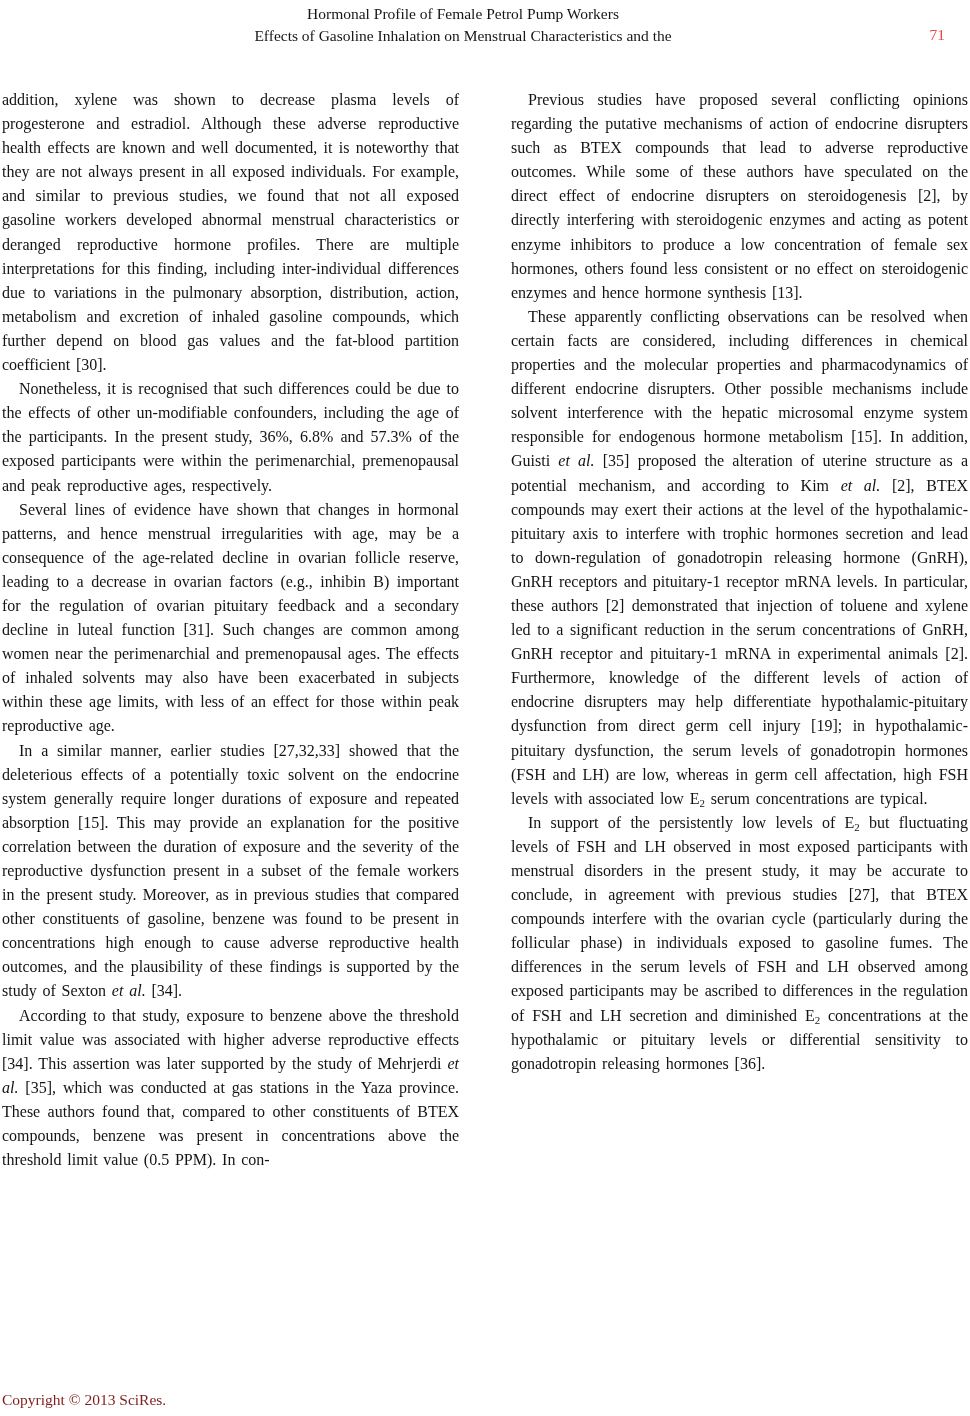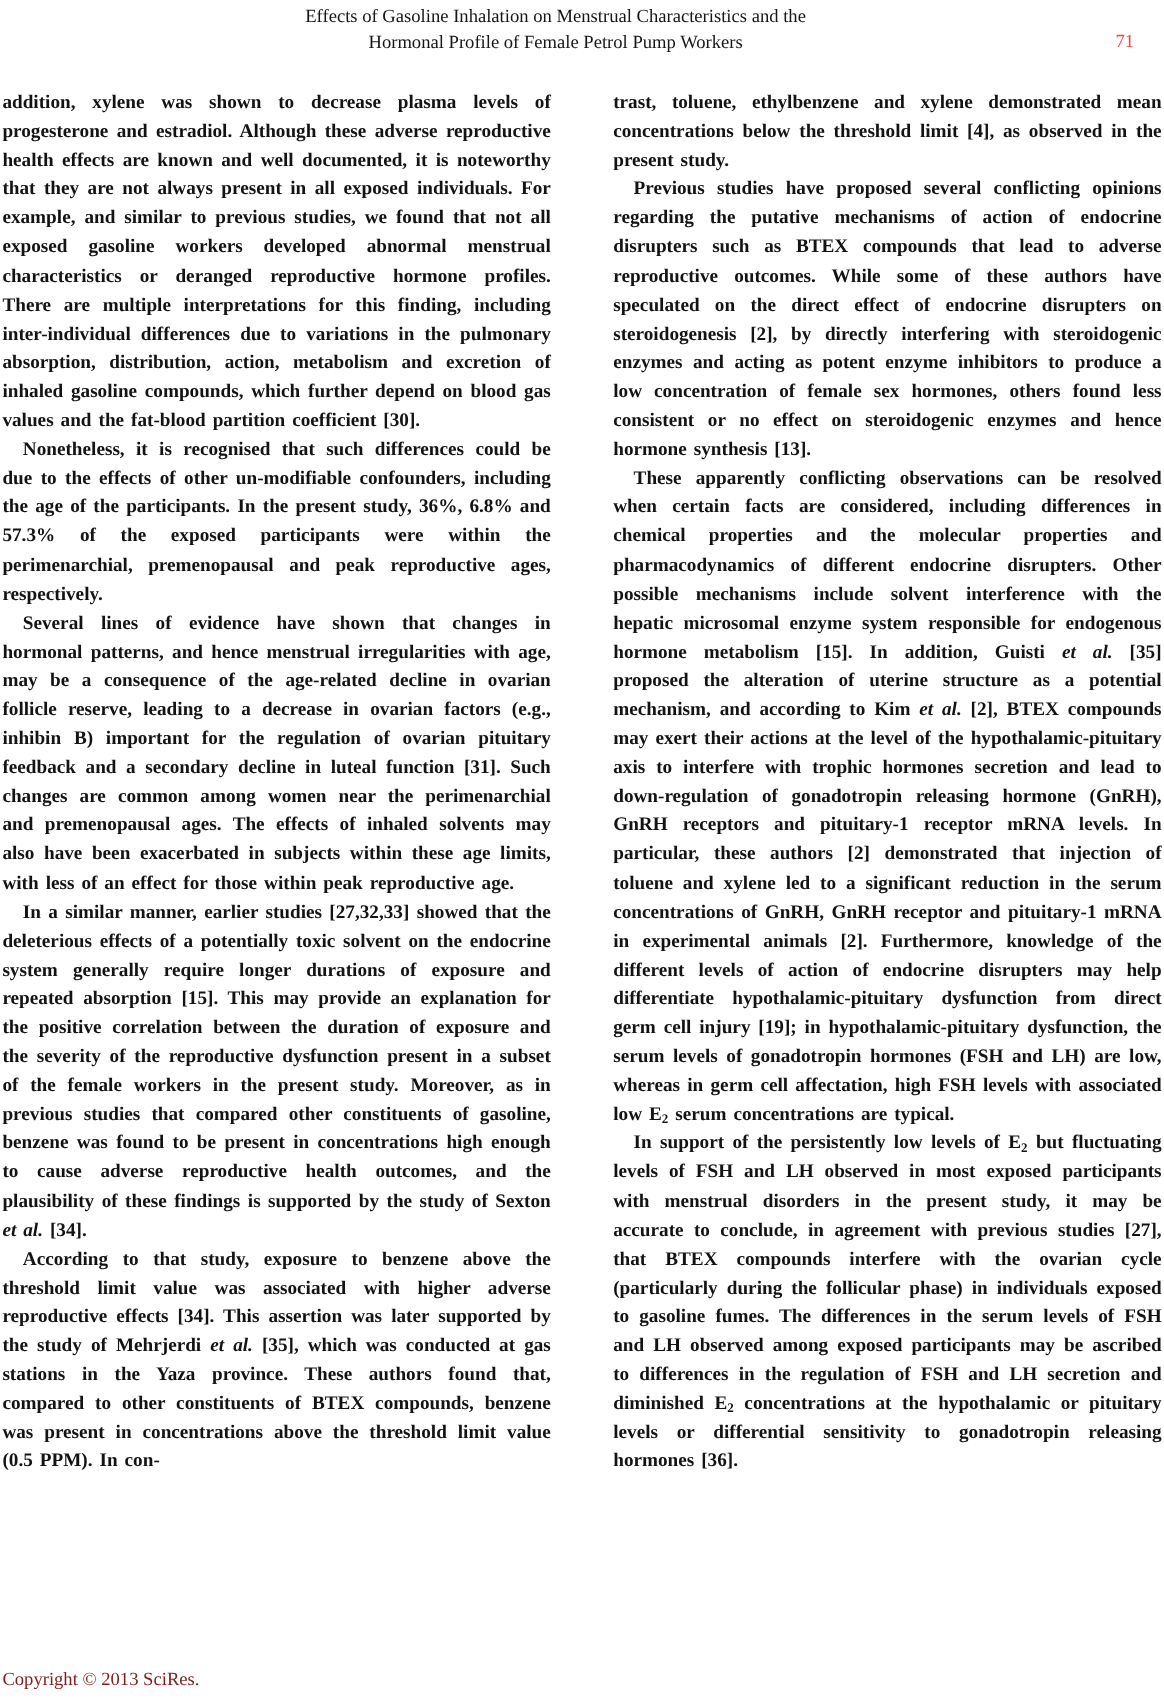--- a/index.html
+++ b/index.html
@@ -28,25 +28,24 @@
   .page-number {
     position: absolute;
     top: 3px; right: 25px;
     font-size: 15.5px;
     line-height: 21.5px;
     color: #ef4444;
     margin-top: 21px;
   }
   .body-columns {
     position: absolute;
-    top: 74px; left: 2px;
+    top: 88px; left: 2px;
     width: 966px;
     display: flex;
     gap: 52px;
-    font-weight: bold;
   }
   .column {
     width: 465px;
     text-align: justify;
     font-size: 16px;
     line-height: 24.1px;
     word-spacing: 1.8px;
     color: #131313;
   }
   .column p { margin: 0; padding: 0; }
@@ -66,36 +65,35 @@
     color: #111111;
     margin-top: 24px;
   }
 </style>
 </head>
 <body>
 
 <div class="page">
 
   <div class="running-head">
+    <span>Hormonal Profile of Female Petrol Pump Workers</span>
     <span>Effects of Gasoline Inhalation on Menstrual Characteristics and the</span>
-    <span>Hormonal Profile of Female Petrol Pump Workers</span>
   </div>
 
   <div class="page-number">71</div>
 
   <div class="body-columns">
     <div class="column" id="col-left">
         <p><span>addition, xylene was shown to decrease plasma levels of progesterone and estradiol. Although these adverse reproductive health effects are known and well documented, it is noteworthy that they are not always present in all exposed individuals. For example, and similar to previous studies, we found that not all exposed gasoline workers developed abnormal menstrual characteristics or deranged reproductive hormone profiles. There are multiple interpretations for this finding, including inter-individual differences due to variations in the pulmonary absorption, distribution, action, metabolism and excretion of inhaled gasoline compounds, which further depend on blood gas values and the fat-blood partition coefficient [30].</span></p>
         <p class="indent"><span>Nonetheless, it is recognised that such differences could be due to the effects of other un-modifiable confounders, including the age of the participants. In the present study, 36%, 6.8% and 57.3% of the exposed participants were within the perimenarchial, premenopausal and peak reproductive ages, respectively.</span></p>
         <p class="indent"><span>Several lines of evidence have shown that changes in hormonal patterns, and hence menstrual irregularities with age, may be a consequence of the age-related decline in ovarian follicle reserve, leading to a decrease in ovarian factors (e.g., inhibin B) important for the regulation of ovarian pituitary feedback and a secondary decline in luteal function [31]. Such changes are common among women near the perimenarchial and premenopausal ages. The effects of inhaled solvents may also have been exacerbated in subjects within these age limits, with less of an effect for those within peak reproductive age.</span></p>
         <p class="indent"><span>In a similar manner, earlier studies [27,32,33] showed that the deleterious effects of a potentially toxic solvent on the endocrine system generally require longer durations of exposure and repeated absorption [15]. This may provide an explanation for the positive correlation between the duration of exposure and the severity of the reproductive dysfunction present in a subset of the female workers in the present study. Moreover, as in previous studies that compared other constituents of gasoline, benzene was found to be present in concentrations high enough to cause adverse reproductive health outcomes, and the plausibility of these findings is supported by the study of Sexton </span><em>et al.</em><span> [34].</span></p>
         <p class="indent"><span>According to that study, exposure to benzene above the threshold limit value was associated with higher adverse reproductive effects [34]. This assertion was later supported by the study of Mehrjerdi </span><em>et al.</em><span> [35], which was conducted at gas stations in the Yaza province. These authors found that, compared to other constituents of BTEX compounds, benzene was present in concentrations above the threshold limit value (0.5 PPM). In con-</span></p>
       </div>
     <div class="column" id="col-right">
-        <p><span>trast, toluene, ethylbenzene and xylene demonstrated mean concentrations below the threshold limit [4], as observed in the present study.</span></p>
         <p class="indent"><span>Previous studies have proposed several conflicting opinions regarding the putative mechanisms of action of endocrine disrupters such as BTEX compounds that lead to adverse reproductive outcomes. While some of these authors have speculated on the direct effect of endocrine disrupters on steroidogenesis [2], by directly interfering with steroidogenic enzymes and acting as potent enzyme inhibitors to produce a low concentration of female sex hormones, others found less consistent or no effect on steroidogenic enzymes and hence hormone synthesis [13].</span></p>
         <p class="indent"><span>These apparently conflicting observations can be resolved when certain facts are considered, including differences in chemical properties and the molecular properties and pharmacodynamics of different endocrine disrupters. Other possible mechanisms include solvent interference with the hepatic microsomal enzyme system responsible for endogenous hormone metabolism [15]. In addition, Guisti </span><em>et al.</em><span> [35] proposed the alteration of uterine structure as a potential mechanism, and according to Kim </span><em>et al.</em><span> [2], BTEX compounds may exert their actions at the level of the hypothalamic-pituitary axis to interfere with trophic hormones secretion and lead to down-regulation of gonadotropin releasing hormone (GnRH), GnRH receptors and pituitary-1 receptor mRNA levels. In particular, these authors [2] demonstrated that injection of toluene and xylene led to a significant reduction in the serum concentrations of GnRH, GnRH receptor and pituitary-1 mRNA in experimental animals [2]. Furthermore, knowledge of the different levels of action of endocrine disrupters may help differentiate hypothalamic-pituitary dysfunction from direct germ cell injury [19]; in hypothalamic-pituitary dysfunction, the serum levels of gonadotropin hormones (FSH and LH) are low, whereas in germ cell affectation, high FSH levels with associated low E</span><sub>2</sub><span> serum concentrations are typical.</span></p>
         <p class="indent"><span>In support of the persistently low levels of E</span><sub>2</sub><span> but fluctuating levels of FSH and LH observed in most exposed participants with menstrual disorders in the present study, it may be accurate to conclude, in agreement with previous studies [27], that BTEX compounds interfere with the ovarian cycle (particularly during the follicular phase) in individuals exposed to gasoline fumes. The differences in the serum levels of FSH and LH observed among exposed participants may be ascribed to differences in the regulation of FSH and LH secretion and diminished E</span><sub>2</sub><span> concentrations at the hypothalamic or pituitary levels or differential sensitivity to gonadotropin releasing hormones [36].</span></p>
       </div>
   </div>
 
   <div class="footer">
     <span class="copyright">Copyright © 2013 SciRes.</span>
     <span class="journal-abbrev">JEP</span>
   </div>

